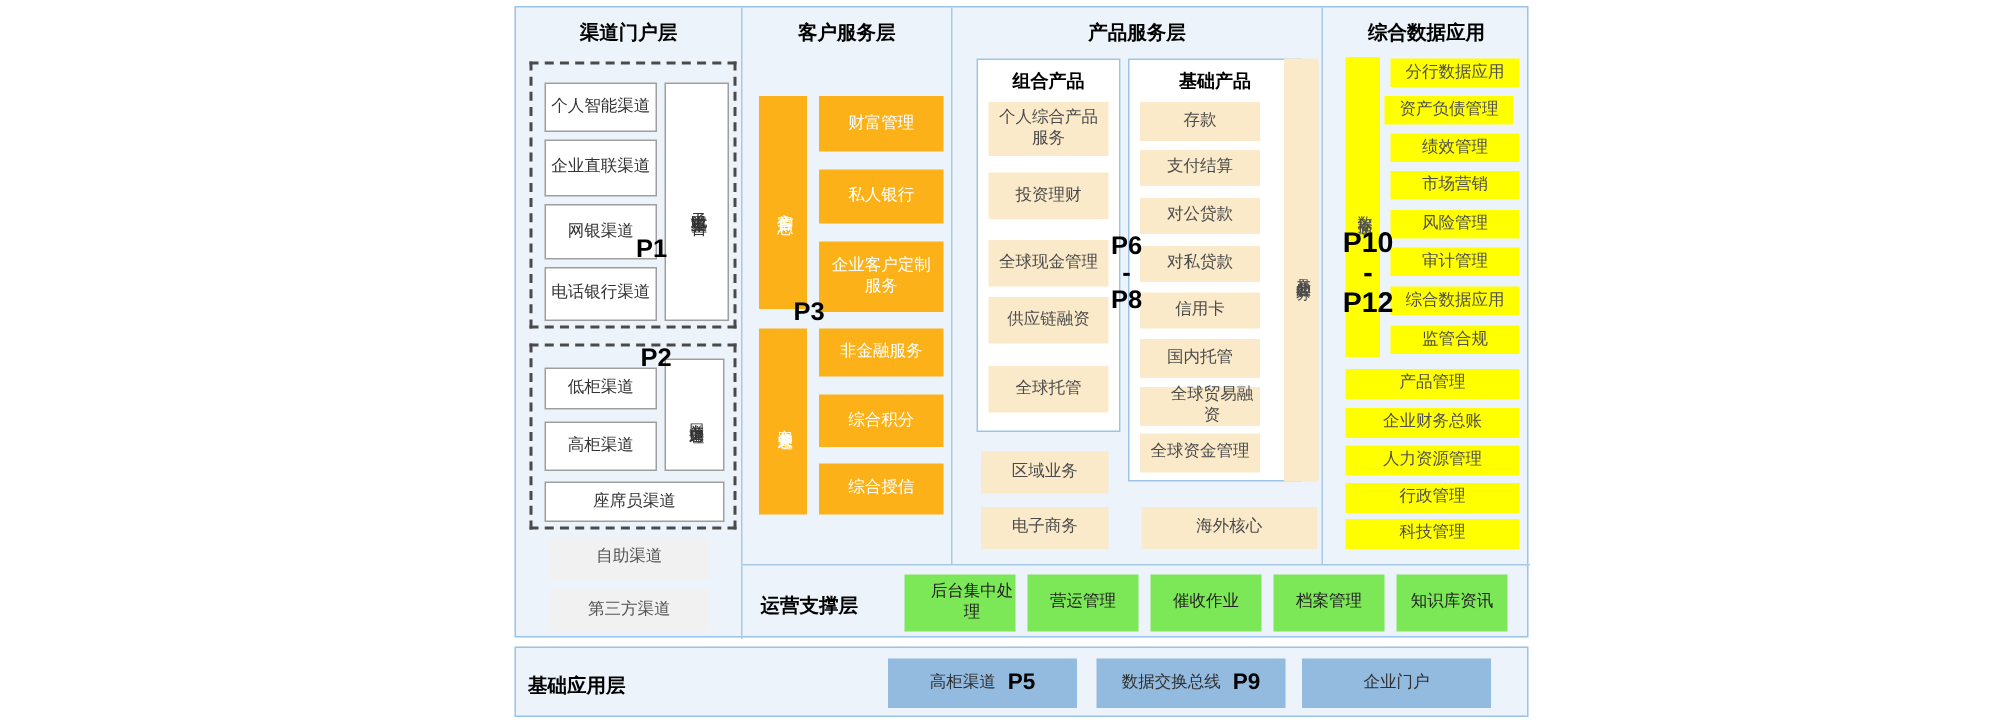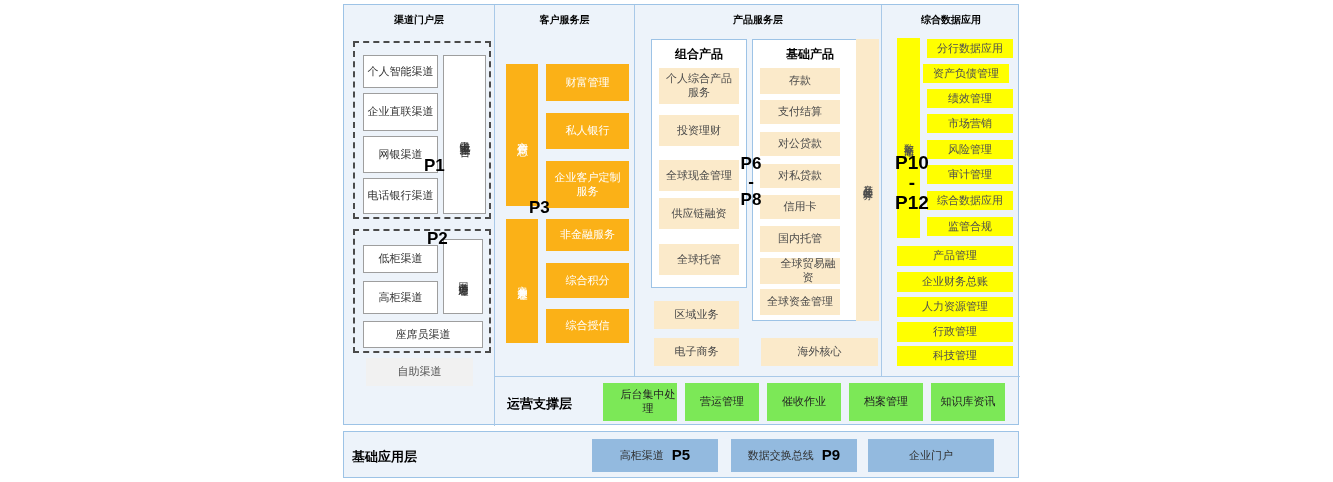--- a/index.html
+++ b/index.html
@@ -7,21 +7,21 @@
     width:1333px; height:482px; background:#ffffff; position:relative;
     font-family:"Liberation Sans","DejaVu Sans",sans-serif; overflow:hidden;
   }
   .panel {
     position:absolute; background:#EDF3FA; border:1px solid #9DC3E6;
   }
   .col { position:absolute; top:0; }
   .col-border { border-right:1px solid #A9C9E8; }
   .layer-title {
     position:absolute; left:0; right:0; top:8px; text-align:center;
-    font-weight:bold; font-size:10px; color:#000;
+    font-weight:bold; font-size:13px; color:#000;
   }
   .box {
     position:absolute; display:flex; align-items:center; justify-content:center;
     font-size:11px; text-align:center; line-height:1.25;
   }
   .wbox { background:#fff; border:1px solid #9e9e9e; color:#333; }
   .obox { background:#FBB117; color:#fff; }
   .cbox { background:#FBEACA; color:#4a4a4a; }
   .ybox { background:#FFFF00; color:#4f4f4f; }
   .gbox { background:#7CE857; color:#222; }
@@ -58,20 +58,21 @@
 
     <div class="dashed" style="left:9px; top:224px; width:138px; height:124px;">
       <div class="box wbox" style="left:8px; top:14px; width:75px; height:28px;">低柜渠道</div>
       <div class="box wbox" style="left:8px; top:50px; width:75px; height:33px;">高柜渠道</div>
       <div class="box wbox vtext" style="left:88px; top:8px; width:40px; height:75px; font-size:10px;">网点渠道管理</div>
       <div class="box wbox" style="left:8px; top:90px; width:120px; height:27px;">座席员渠道</div>
     </div>
     <div class="plabel" style="left:83px; top:225px;">P2</div>
 
     <div class="box graybox" style="left:22px; top:353px; width:107px; height:28px;">自助渠道</div>
+    <div class="box graybox" style="left:22px; top:388px; width:107px; height:28px;">第三方渠道</div>
   </div>
 
   <div class="col col-border" style="left:151px; width:140px; height:371px;">
     <div class="layer-title">客户服务层</div>
 
     <div class="box obox vtext" style="left:11px; top:59px; width:32px; height:142px;">客户信息</div>
     <div class="box obox" style="left:51px; top:59px; width:83px; height:37px;">财富管理</div>
     <div class="box obox" style="left:51px; top:108px; width:83px; height:36px;">私人银行</div>
     <div class="box obox" style="left:51px; top:156px; width:83px; height:47px; padding:0 6px;">企业客户定制服务</div>
     <div class="plabel" style="left:34px; top:194px;">P3</div>

